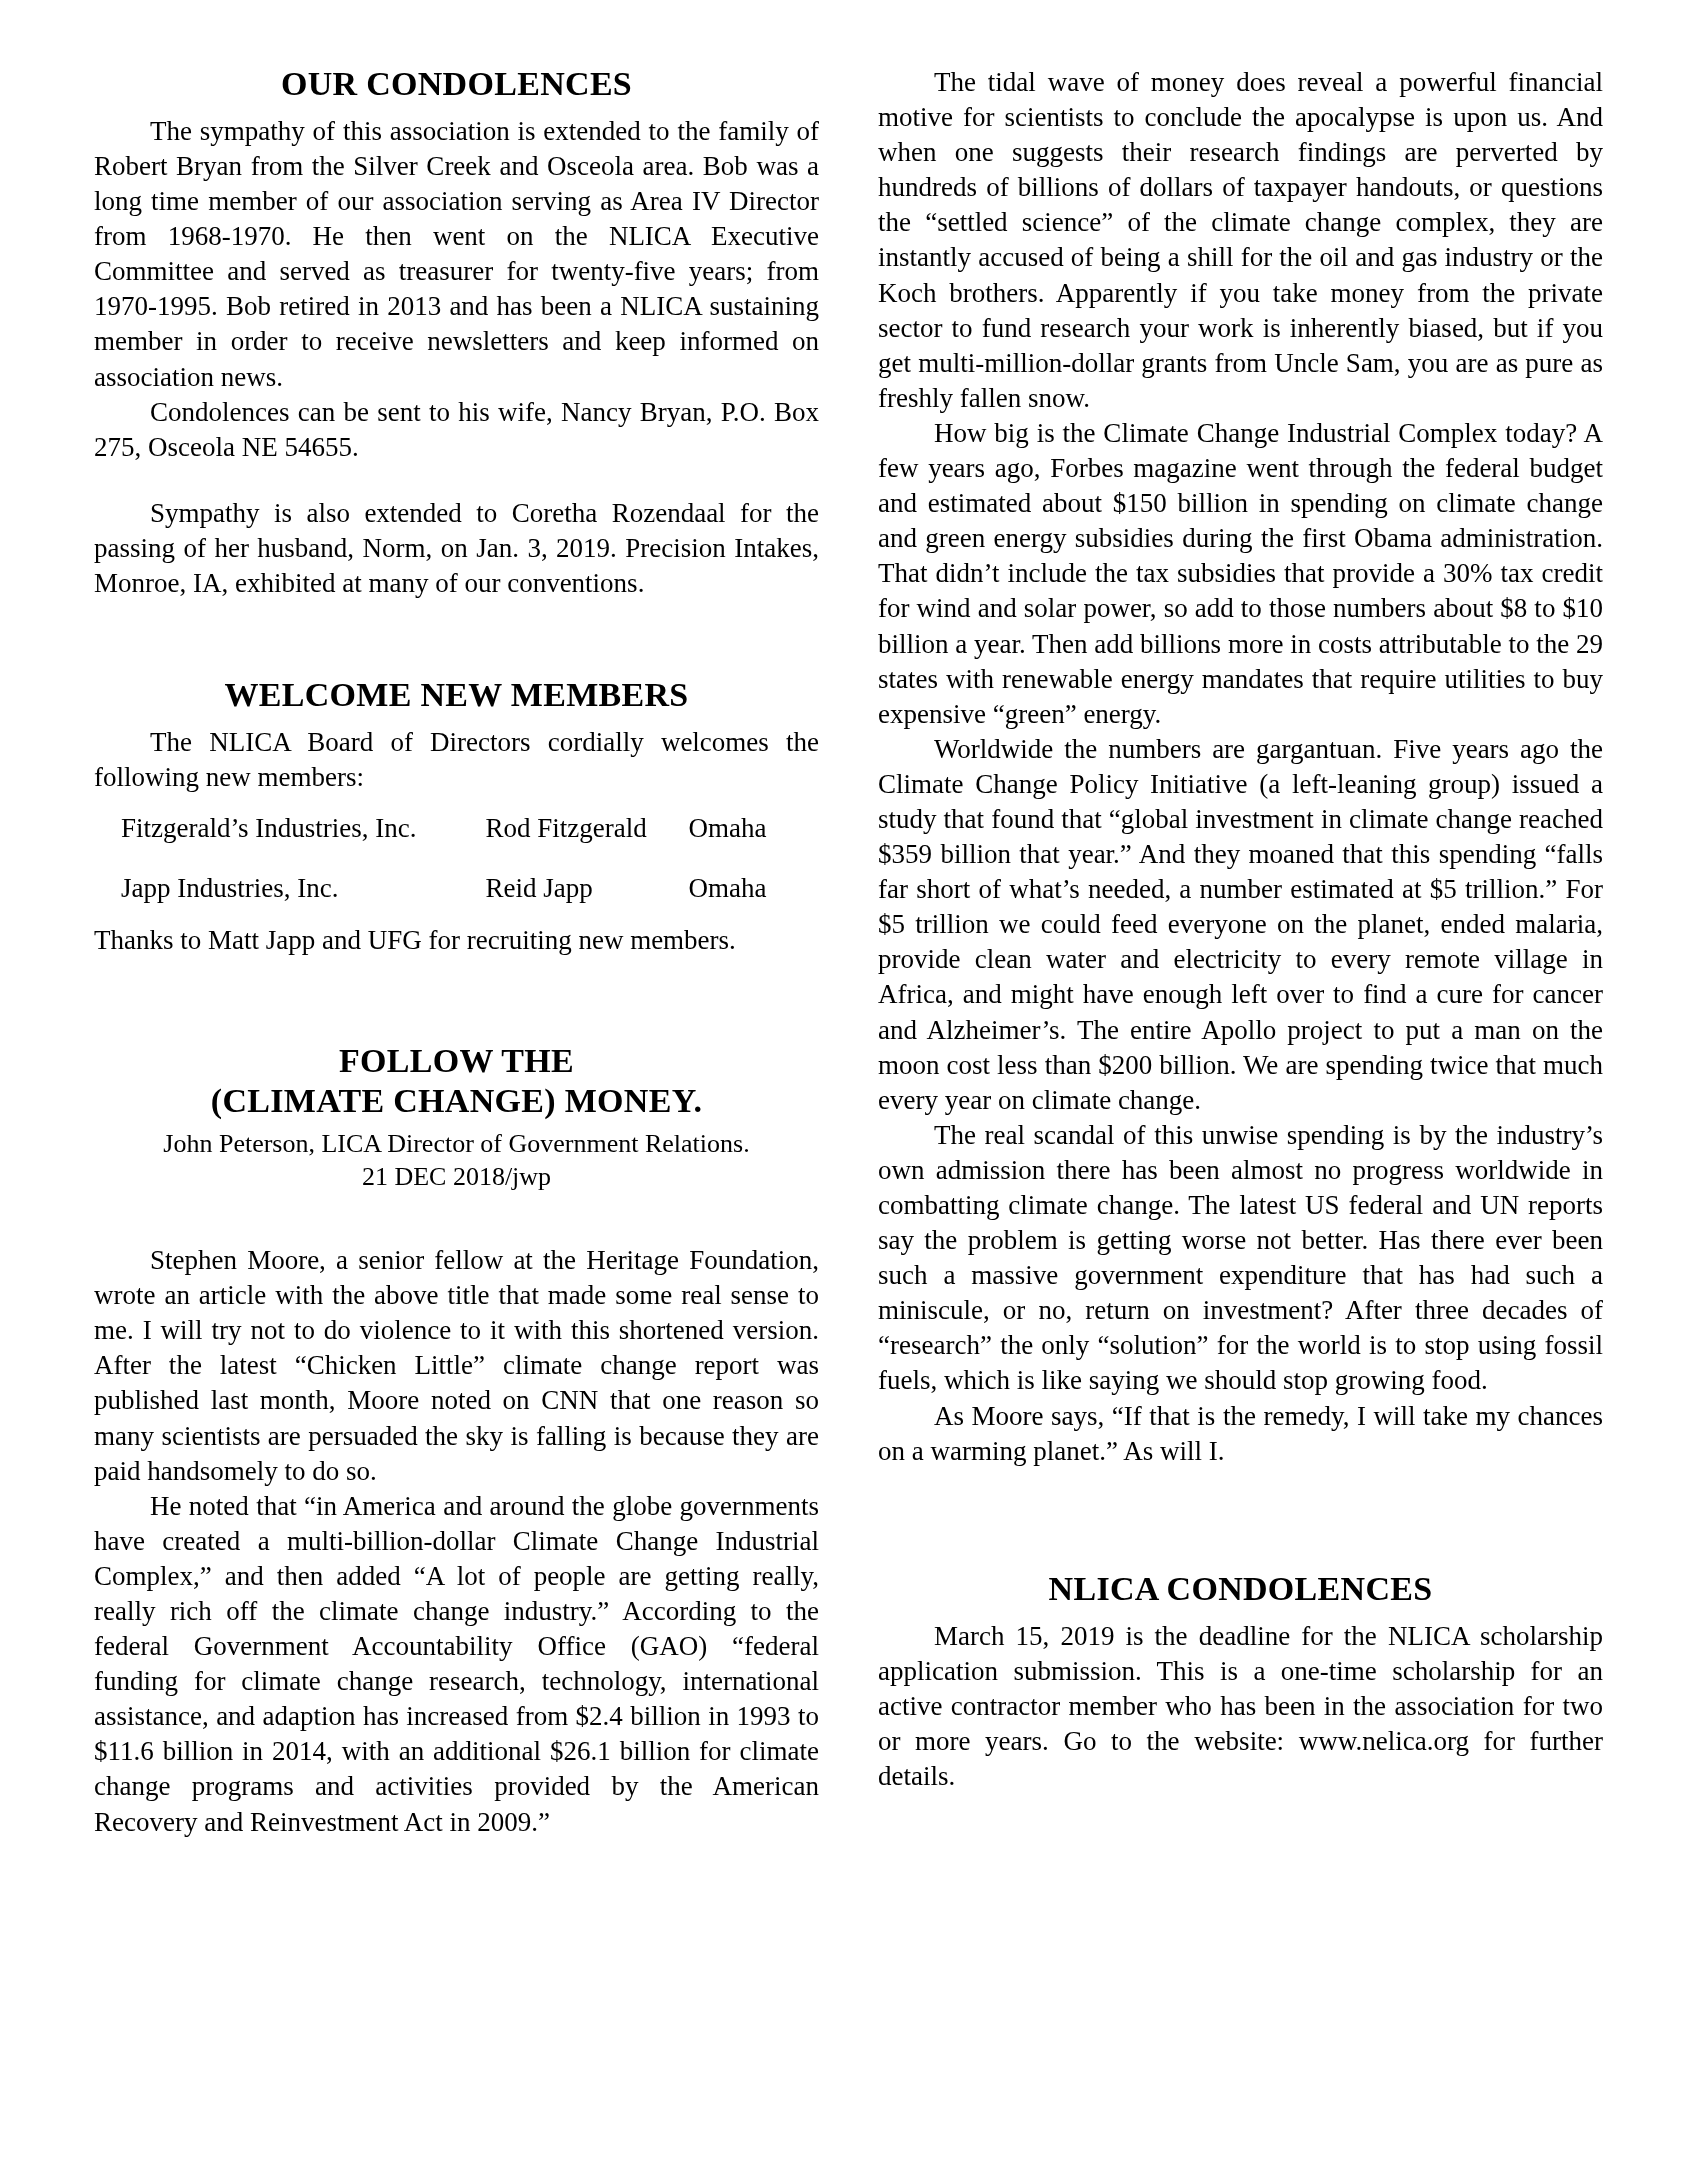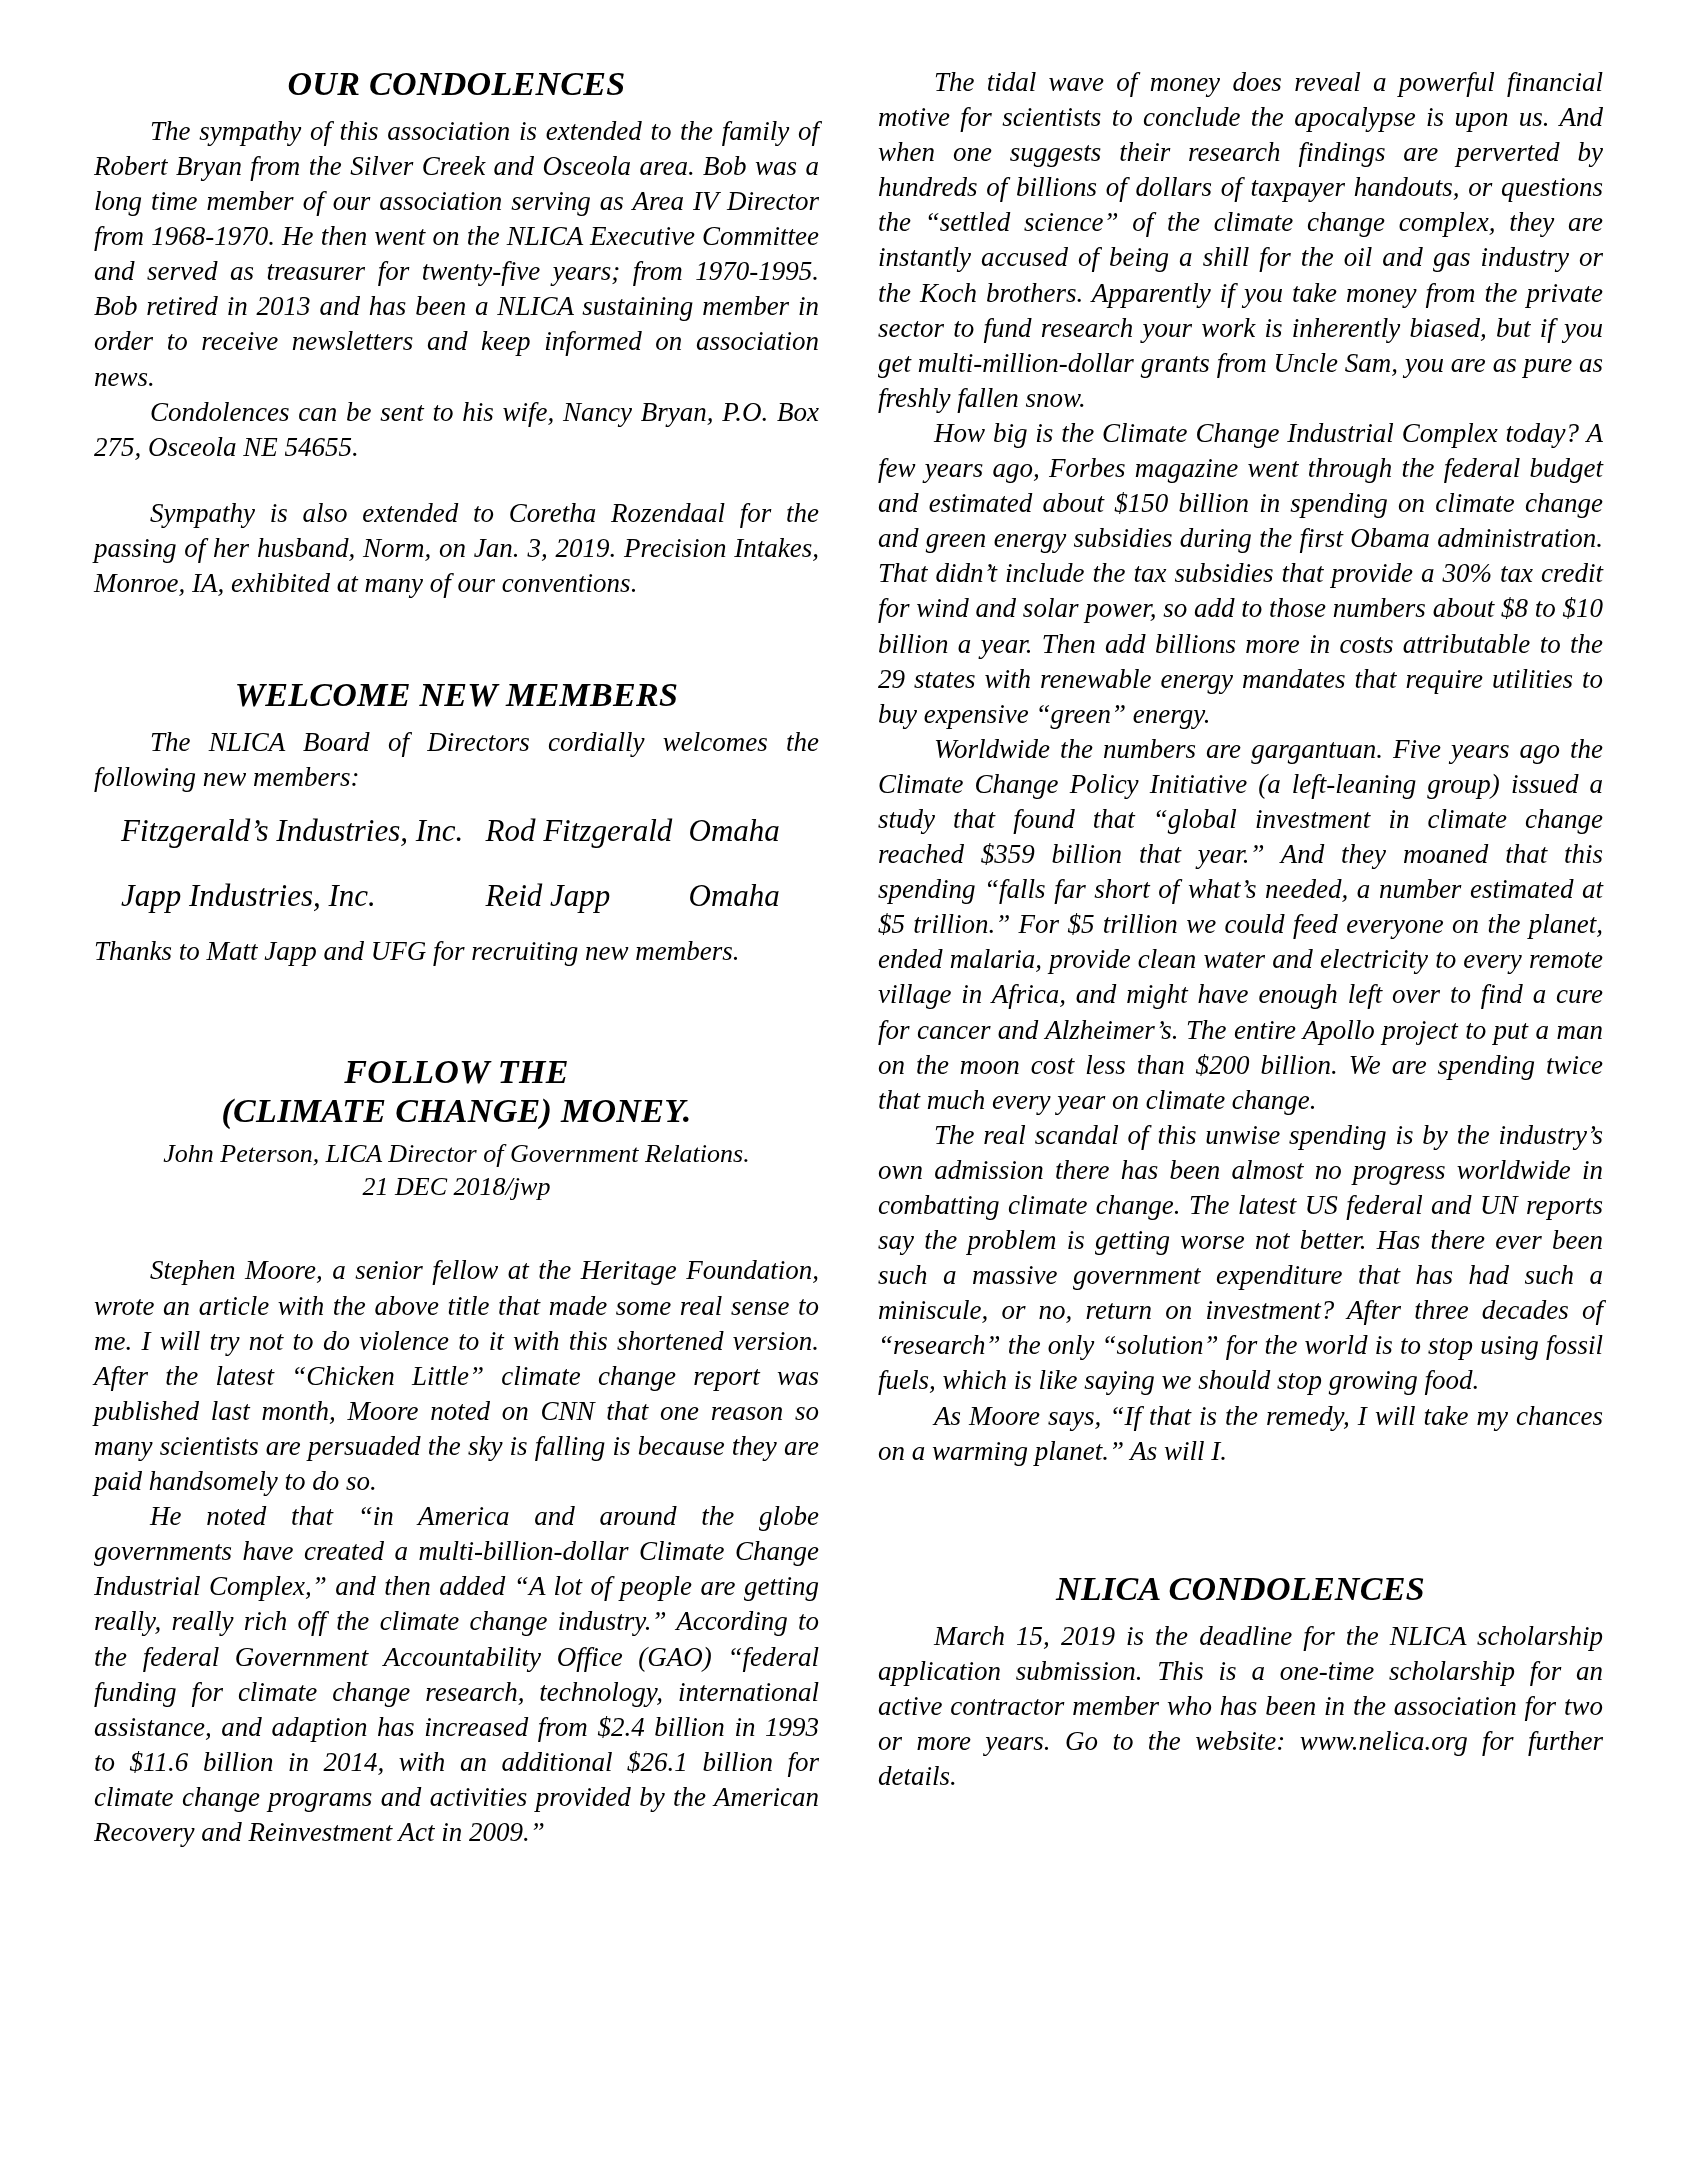--- a/index.html
+++ b/index.html
@@ -15,21 +15,20 @@
     color: #000000;
     -webkit-font-smoothing: antialiased;
   }
   .page {
     position: relative;
     width: 1682px;
     height: 2183px;
     background: #ffffff;
     box-sizing: border-box;
     padding: 65px 74px 20px 94px;
-    font-style: italic;
   }
   .columns {
     display: flex;
     flex-direction: row;
     align-items: flex-start;
     gap: 59px;
     height: 100%;
   }
   .col {
     width: 725px;
@@ -78,21 +77,21 @@
     text-indent: 0;
   }
   .sp-md { height: 31px; }
   .sp-lg { height: 50px; }
   .sp-xl { height: 75px; }
   .sp-xxl { height: 101px; }
   
   .members-table {
     width: 100%;
     border-collapse: collapse;
-    font-size: 31px;
+    font-size: 27px;
     line-height: 1.30;
     margin: 9.4px 0 0 0;
   }
   .members-table td {
     padding: 6.7px 0 17.5px 0;
     vertical-align: top;
     white-space: nowrap;
   }
   .members-table td.c-company { width: 54%; padding-left: 27px; }
   .members-table td.c-contact { width: 28%; }

